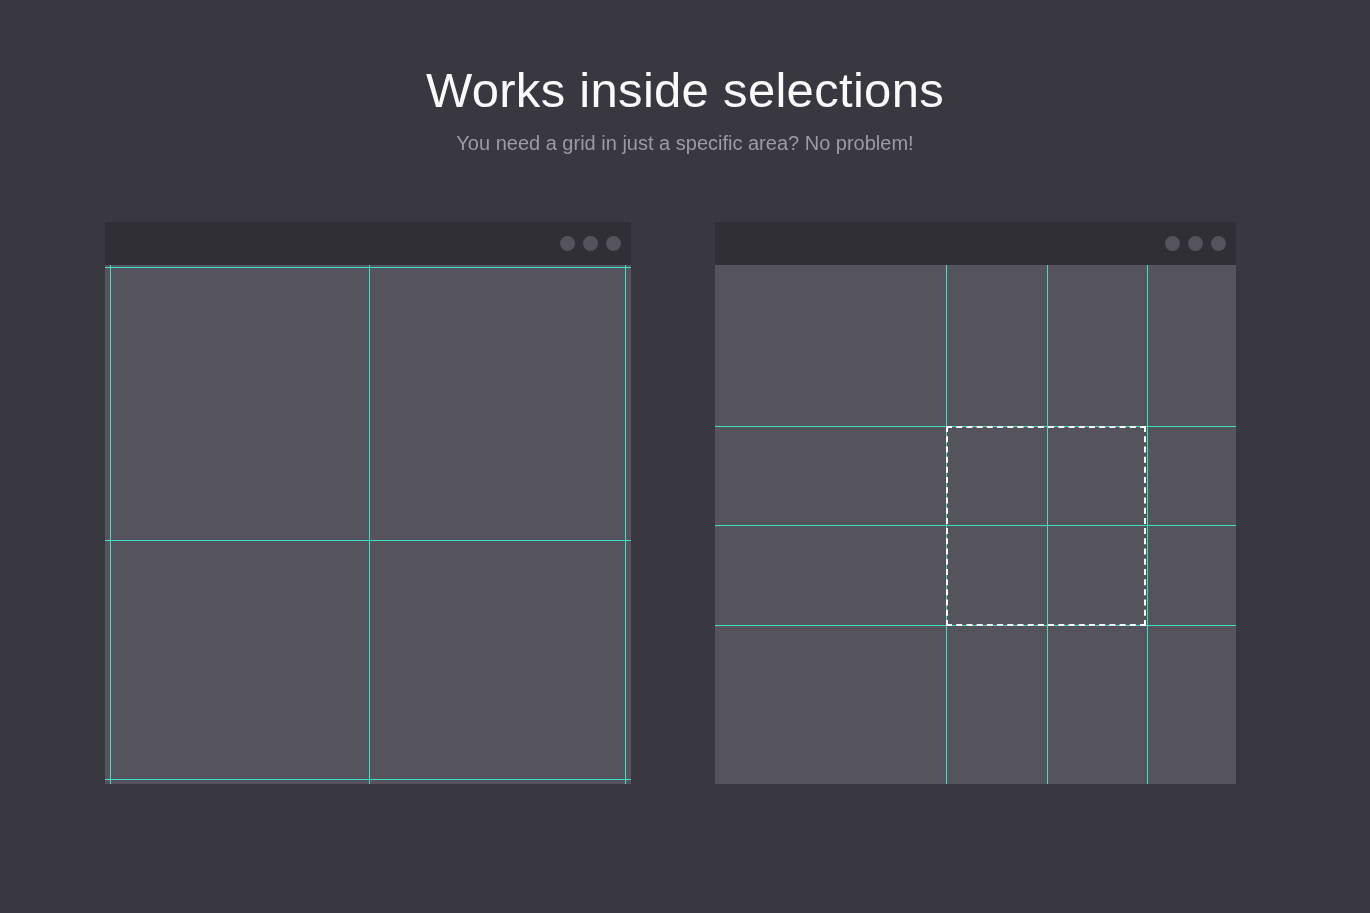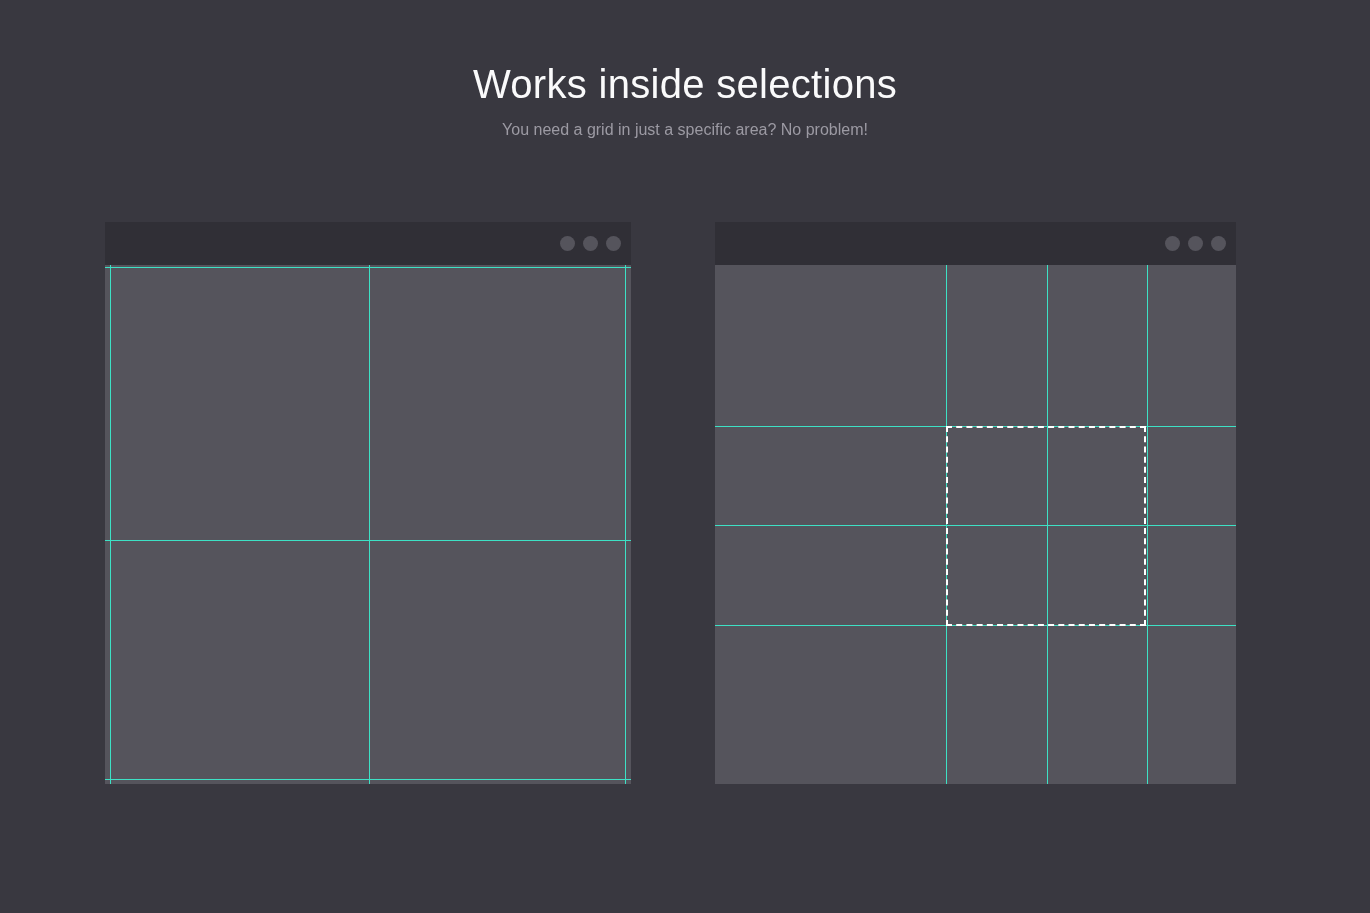--- a/index.html
+++ b/index.html
@@ -6,30 +6,30 @@
     margin:0;
     padding:0;
     width:1370px;
     height:913px;
     background:#393840;
     font-family:"Segoe UI","Helvetica Neue",Arial,sans-serif;
     overflow:hidden;
   }
   .page-title{
     color:#fafafb;
-    font-size:40px;
+    font-size:49px;
     font-weight:300;
     text-align:center;
     margin:0;
     padding-top:62px;
     letter-spacing:.3px;
   }
   .page-subtitle{
     color:#9c9aa3;
-    font-size:16px;
+    font-size:20px;
     font-weight:300;
     text-align:center;
     margin:0;
     padding-top:14px;
   }
   .stage{
     position:relative;
     width:100%;
     height:100%;
   }

